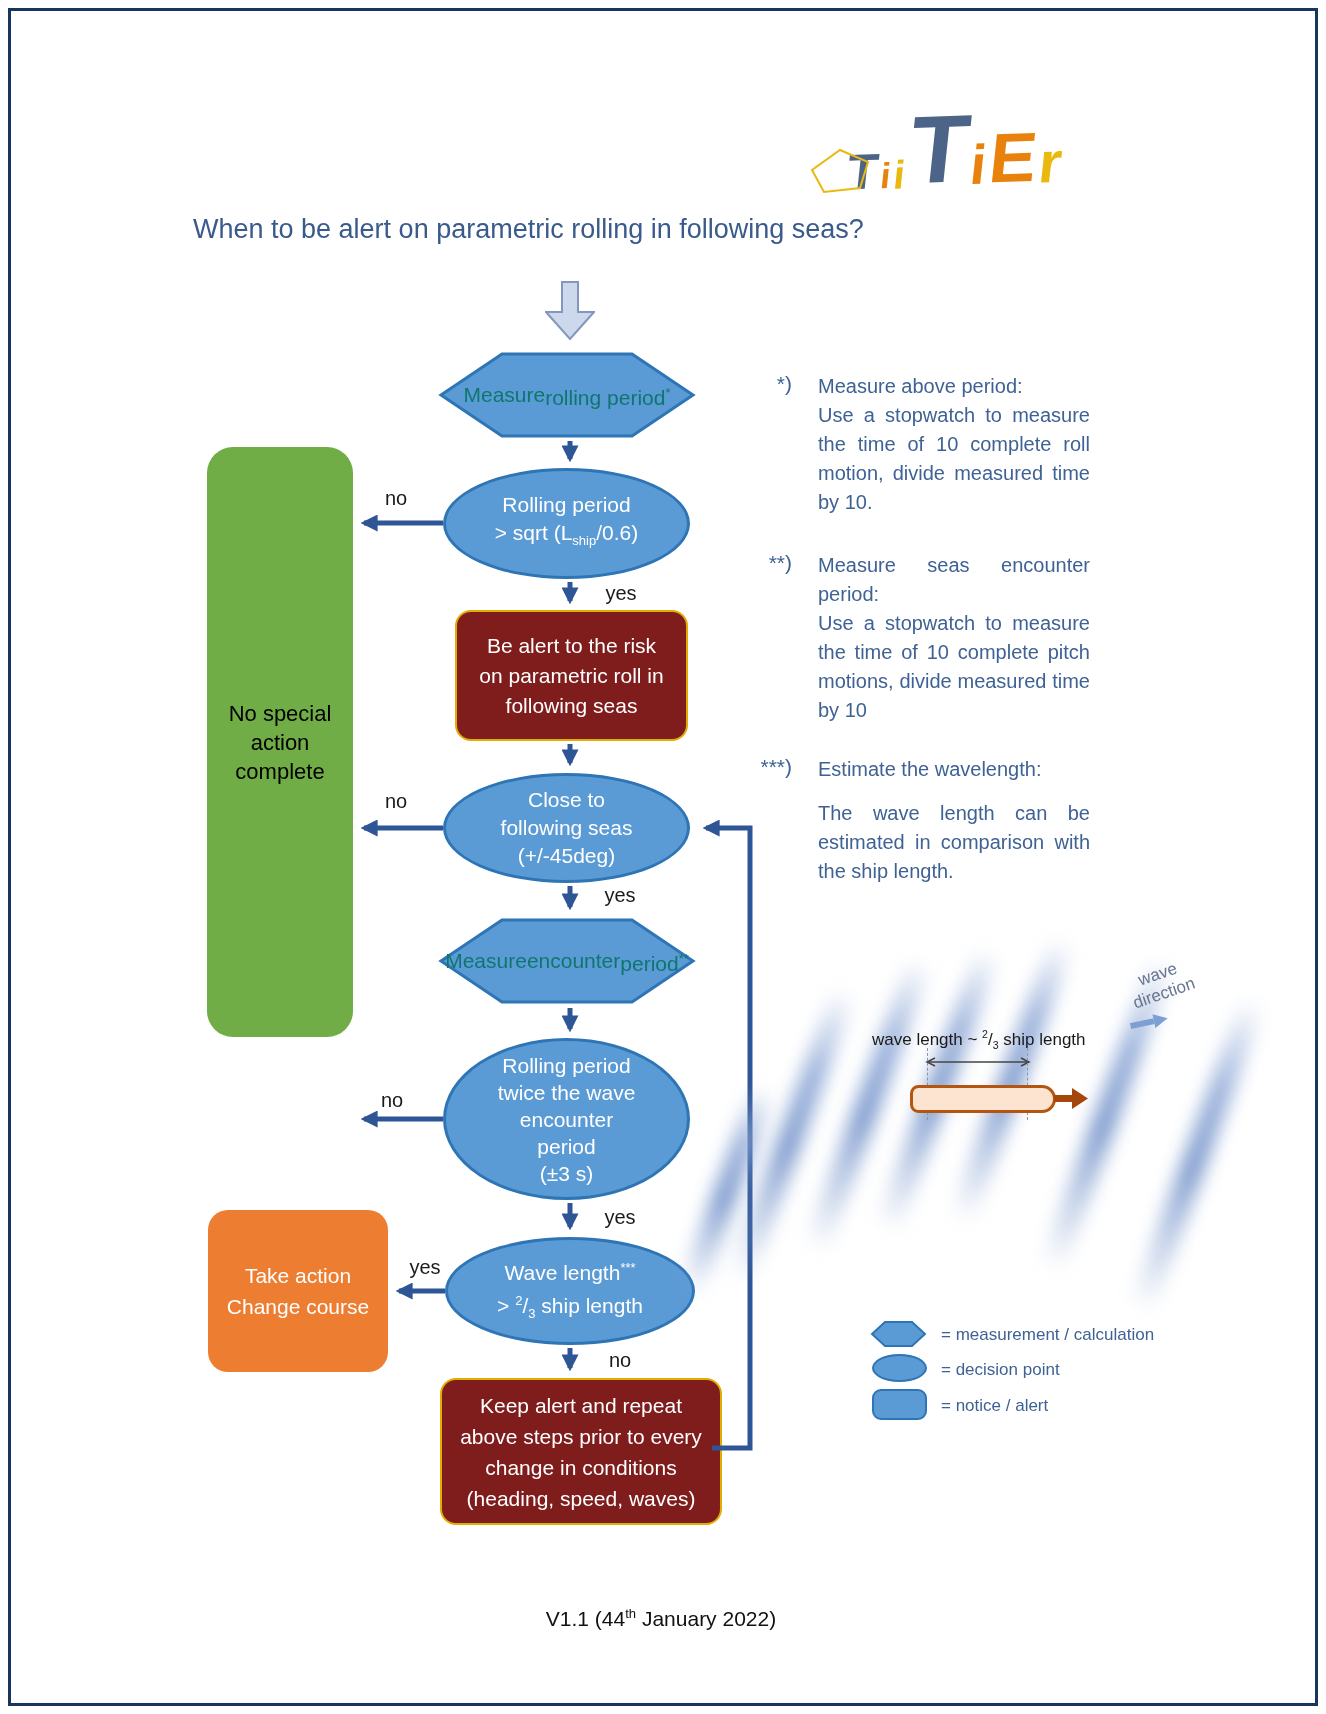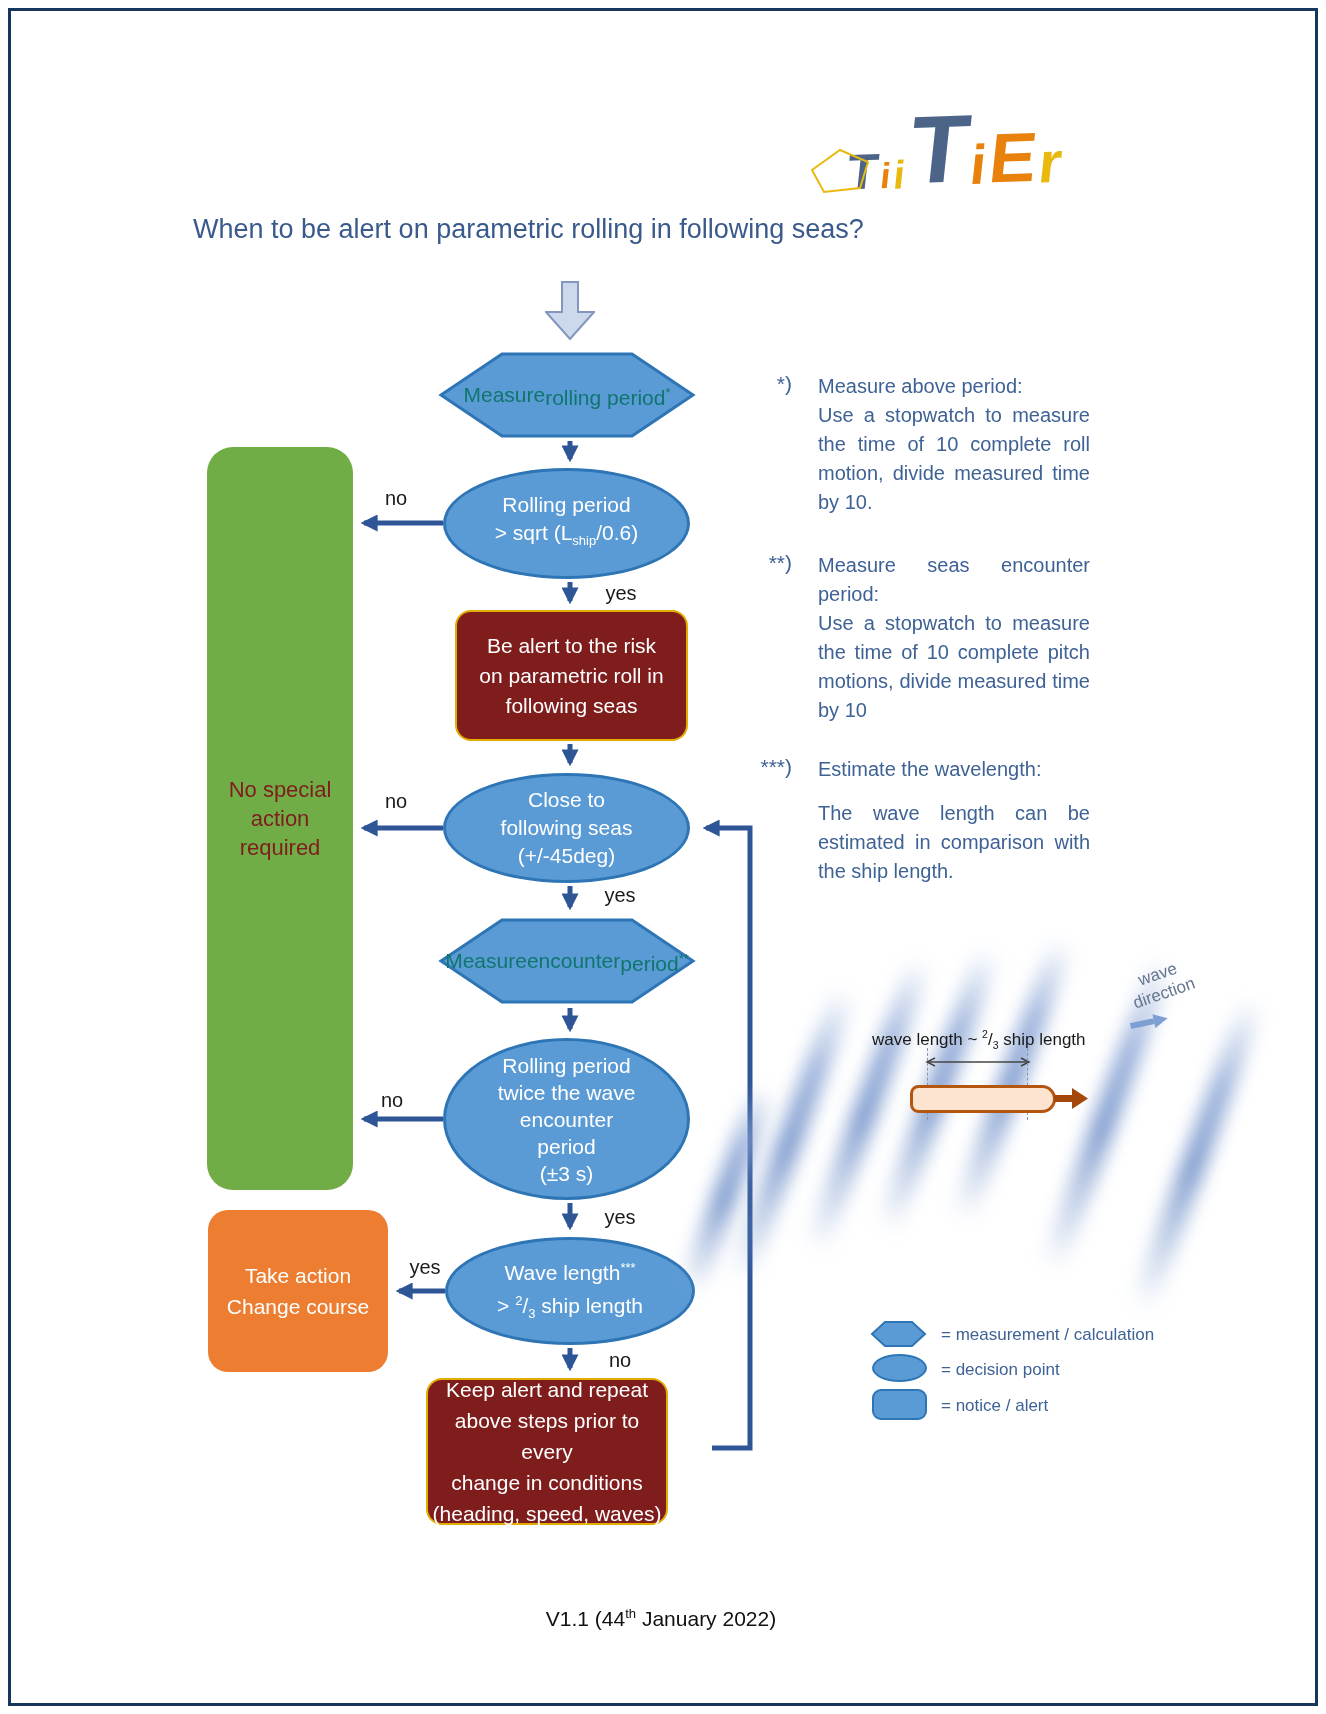--- a/index.html
+++ b/index.html
@@ -24,23 +24,23 @@
 
   
   .node-text{position:absolute;display:flex;align-items:center;justify-content:center;
              text-align:center;color:#0f766e;font-size:21px;line-height:28px;}
   .ellipse{position:absolute;background:#5b9bd5;border:3px solid #2e75b6;border-radius:50%;
            display:flex;flex-direction:column;align-items:center;justify-content:center;
            text-align:center;color:#fff;font-size:21px;line-height:28px;box-sizing:border-box;}
   .ybox{position:absolute;background:#7f1d1d;border:2px solid #e3ac00;border-radius:16px;
         display:flex;flex-direction:column;align-items:center;justify-content:center;
         text-align:center;color:#fff;font-size:21px;line-height:30px;box-sizing:border-box;}
-  .gbox{position:absolute;left:207px;top:447px;width:146px;height:743px;background:#70ad47;border-radius:26px;
+  .gbox{position:absolute;left:207px;top:447px;width:146px;height:590px;background:#70ad47;border-radius:26px;
         display:flex;flex-direction:column;align-items:center;justify-content:center;
-        text-align:center;color:#7f1d1d;font-size:22px;line-height:29px;}
+        text-align:center;color:#000000;font-size:22px;line-height:29px;}
   .obox{position:absolute;left:208px;top:1210px;width:180px;height:162px;background:#ed7d31;border-radius:20px;
         display:flex;flex-direction:column;align-items:center;justify-content:center;
         text-align:center;color:#fff;font-size:21px;line-height:31px;}
   .branch{position:absolute;width:60px;text-align:center;font-size:20px;color:#1a1a1a;}
   sup{font-size:.62em;} sub{font-size:.62em;}
   .fr-n{font-size:.62em;vertical-align:super;} .fr-d{font-size:.62em;vertical-align:sub;}
 
   .connectors{position:absolute;left:0;top:0;pointer-events:none;}
 
   
@@ -84,21 +84,21 @@
   </div>
   <svg class="logo-accent" width="62" height="46">
     <polygon points="30,2 58,14 50,40 14,44 2,22" fill="none" stroke="#e9b90f" stroke-width="2"></polygon>
   </svg>
 
   <h1 class="title">When to be alert on parametric rolling in following seas?</h1>
 
   <div class="gbox">
     <div>No special</div>
     <div>action</div>
-    <div>required</div>
+    <div>complete</div>
   </div>
   <div class="obox">
     <div>Take action</div>
     <div>Change course</div>
   </div>
 
   <svg style="position:absolute;left:545px;top:281px;" width="50" height="60">
     <polygon points="17,1 33,1 33,31 49,31 25,58 1,31 17,31" fill="#ccd8ec" stroke="#8496be" stroke-width="2"></polygon>
   </svg>
 
@@ -142,21 +142,21 @@
     <div>encounter</div>
     <div>period</div>
     <div>(±3 s)</div>
   </div>
 
   <div class="ellipse" style="left:445px;top:1237px;width:250px;height:108px;">
     <div><span>Wave length</span><sup>***</sup></div>
     <div><span>&gt; </span><span class="fr-n">2</span><span>/</span><span class="fr-d">3</span><span> ship length</span></div>
   </div>
 
-  <div class="ybox" style="left:426px;top:1378px;width:242px;height:147px;line-height:31px;">
+  <div class="ybox" style="left:440px;top:1378px;width:282px;height:147px;line-height:31px;">
     <div>Keep alert and repeat</div>
     <div>above steps prior to every</div>
     <div>change in conditions</div>
     <div>(heading, speed, waves)</div>
   </div>
 
   <svg class="connectors" width="1326" height="1714">
     <defs>
       <marker id="ah" viewBox="0 0 10 10" refX="8" refY="5" markerWidth="3.4" markerHeight="3.4" orient="auto-start-reverse">
         <path d="M0,0 L10,5 L0,10 z" fill="#2e5596"></path>

